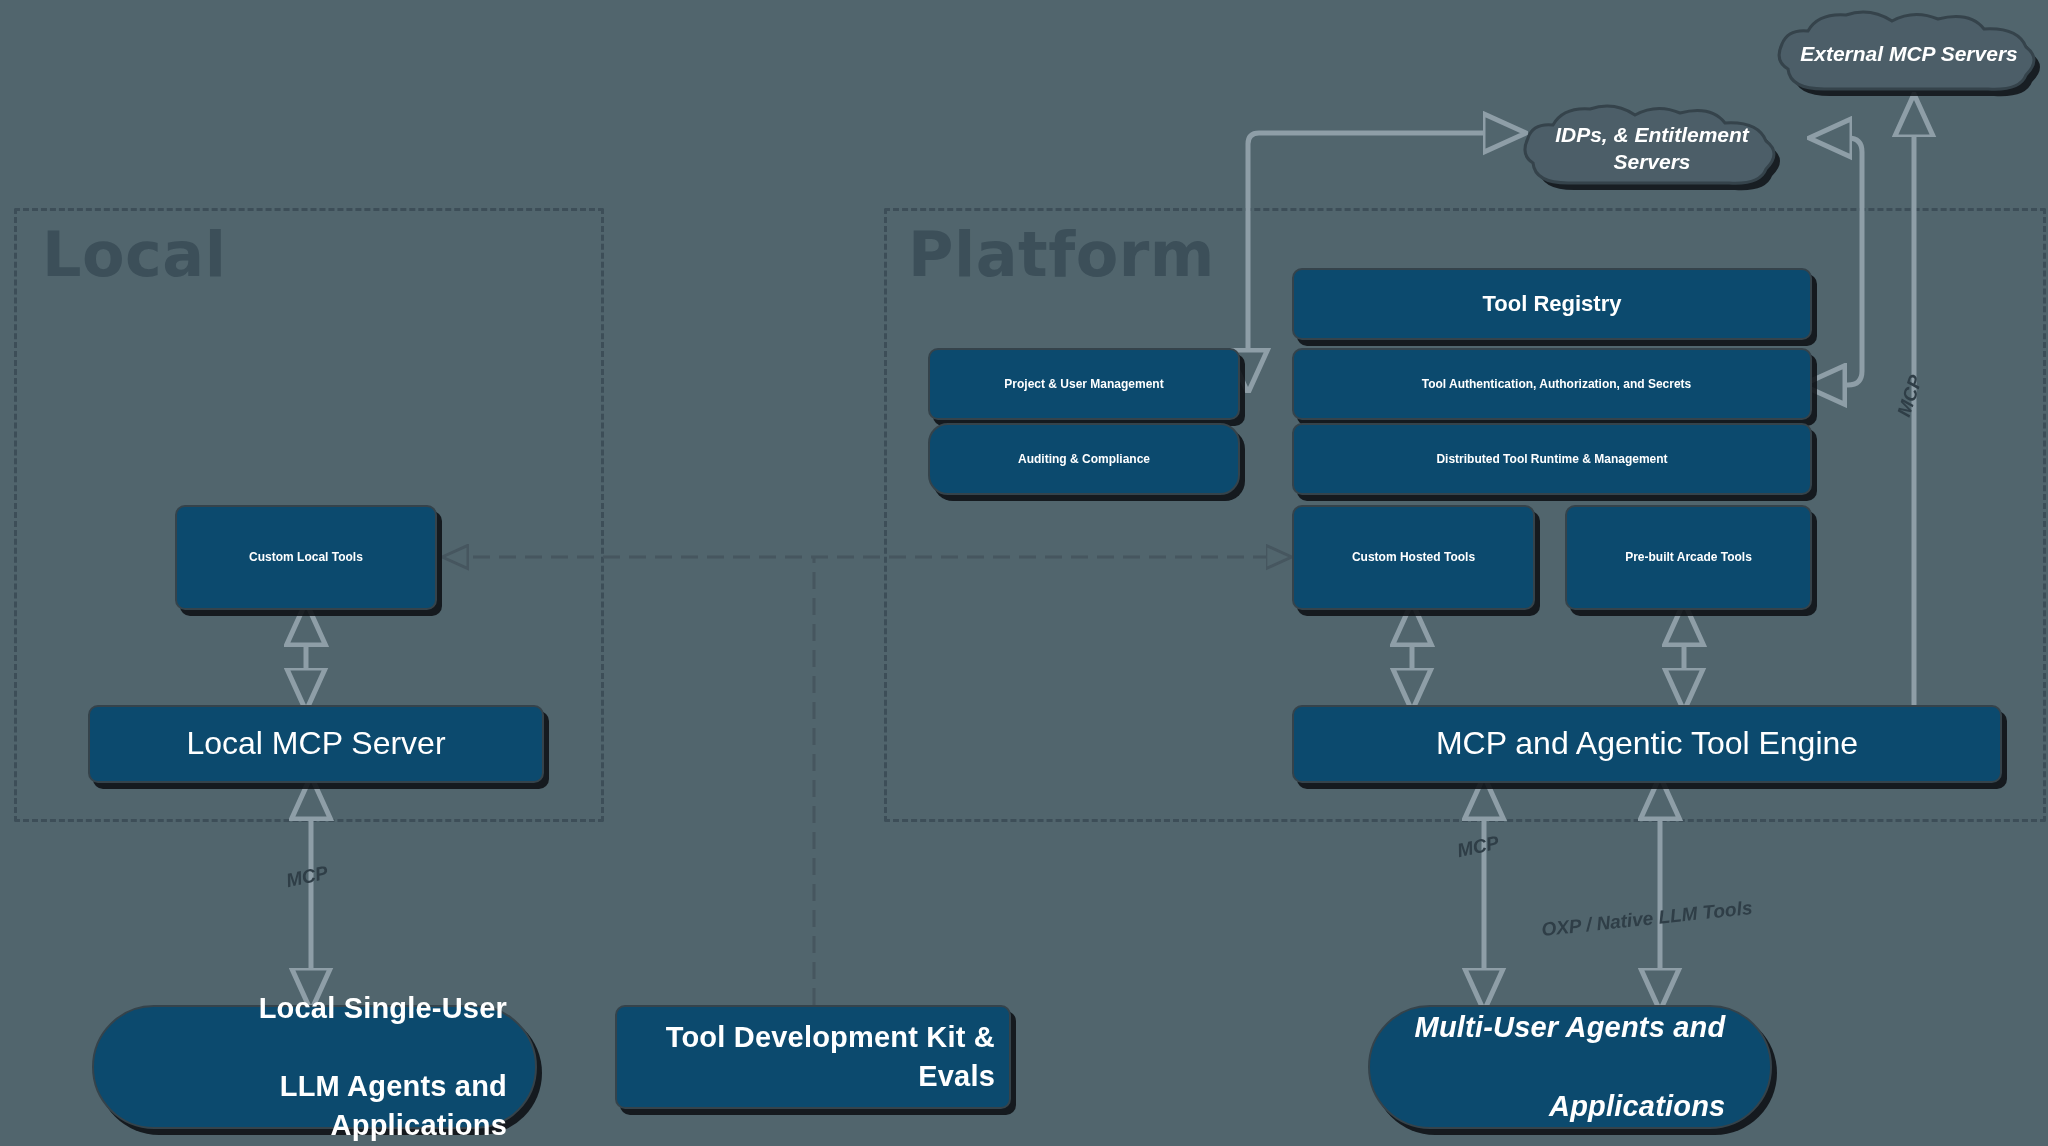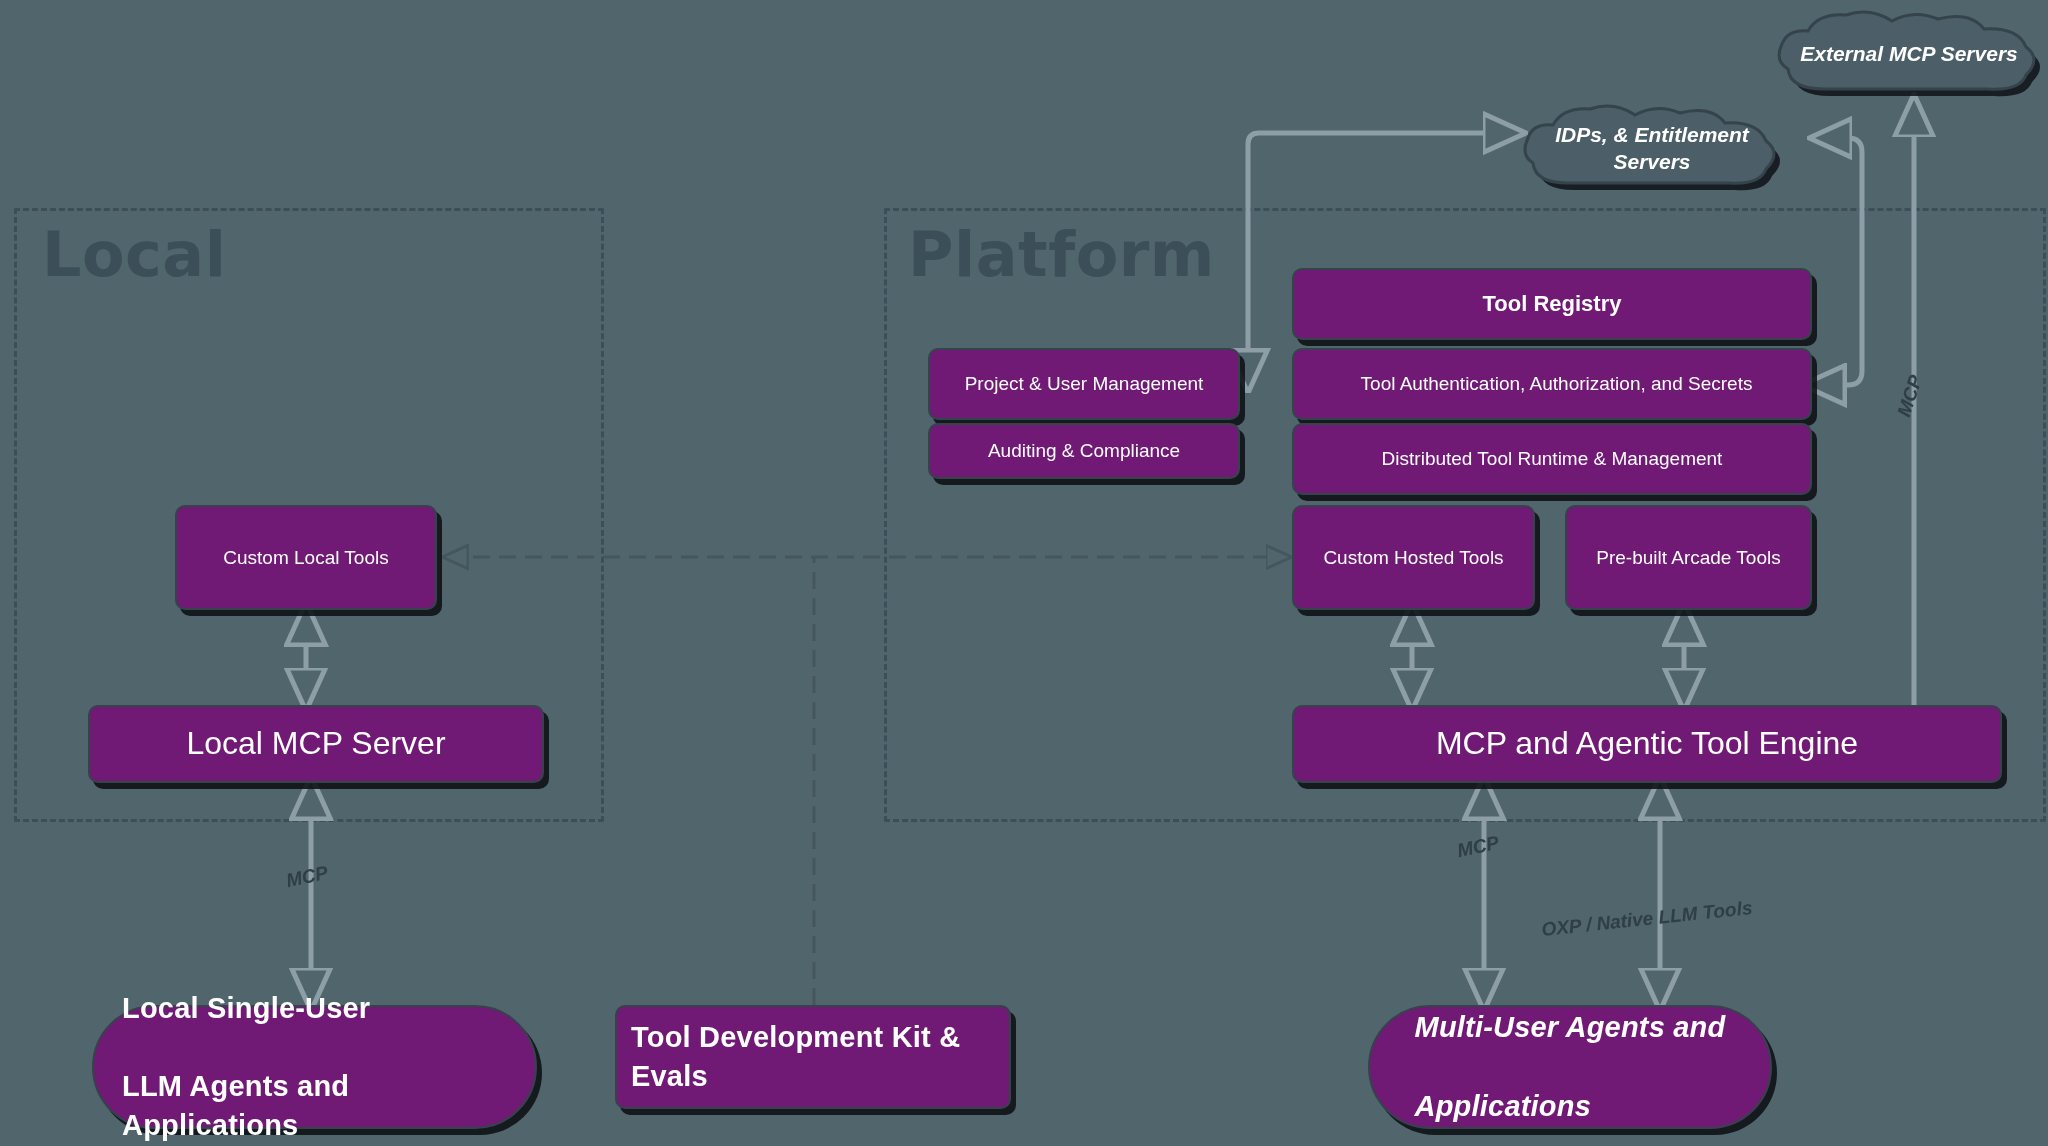--- a/index.html
+++ b/index.html
@@ -4,28 +4,28 @@
 <style>
   html,body{margin:0;padding:0;background:#51656d;}
   body{width:2048px;height:1146px;overflow:hidden;font-family:"Liberation Sans",sans-serif;}
   #stage{position:relative;width:2048px;height:1146px;background:#51656d;}
   svg#wires{position:absolute;inset:0;width:2048px;height:1146px;pointer-events:none;}
 
   .zone{position:absolute;border:3px dashed #3d4e58;border-radius:2px;}
   .zone-title{position:absolute;font-size:62px;font-weight:700;color:#3c4f59;
       letter-spacing:.5px;font-family:"DejaVu Sans",sans-serif;}
 
-  .node{position:absolute;box-sizing:border-box;background:#701a75;
+  .node{position:absolute;box-sizing:border-box;background:#0c4a6e;
       border:2px solid #35434b;border-radius:10px;
       box-shadow:5px 6px 0 rgba(12,16,20,.88);
-      display:flex;align-items:center;justify-content:center;text-align:left;
+      display:flex;align-items:center;justify-content:center;text-align:right;
       color:#ffffff;}
   .node span{display:block;line-height:1.35;padding:0 14px;}
   .t-reg{font-size:22px;font-weight:600;}
-  .t-mid{font-size:19px;font-weight:400;}
+  .t-mid{font-size:12px;font-weight:700;}
   .t-big{font-size:32px;font-weight:400;}
   .t-bold{font-size:29px;font-weight:800;letter-spacing:.2px;}
 
   .pill{border-radius:70px;}
 
   .cloud{position:absolute;display:flex;align-items:center;justify-content:center;
       text-align:center;color:#fff;font-style:italic;font-weight:600;font-size:21px;}
   .cloud .cbody{position:absolute;inset:0;}
   .cloud .lbl{position:relative;z-index:3;line-height:1.3;padding:0 16px;}
 
@@ -133,21 +133,21 @@
   </div>
 
   <div class="node" style="left:928px;top:348px;width:312px;height:72px;">
     <span class="t-mid">Project &amp; User Management</span>
   </div>
 
   <div class="node" style="left:1292px;top:348px;width:520px;height:72px;padding-left:9px;">
     <span class="t-mid">Tool Authentication, Authorization, and Secrets</span>
   </div>
 
-  <div class="node" style="left:928px;top:423px;width:312px;height:56px;">
+  <div class="node" style="left:928px;top:423px;width:312px;height:72px;border-radius:20px;">
     <span class="t-mid">Auditing &amp; Compliance</span>
   </div>
 
   <div class="node" style="left:1292px;top:423px;width:520px;height:72px;">
     <span class="t-mid">Distributed Tool Runtime &amp; Management</span>
   </div>
 
   <div class="node" style="left:175px;top:505px;width:262px;height:105px;">
     <span class="t-mid">Custom Local Tools</span>
   </div>

